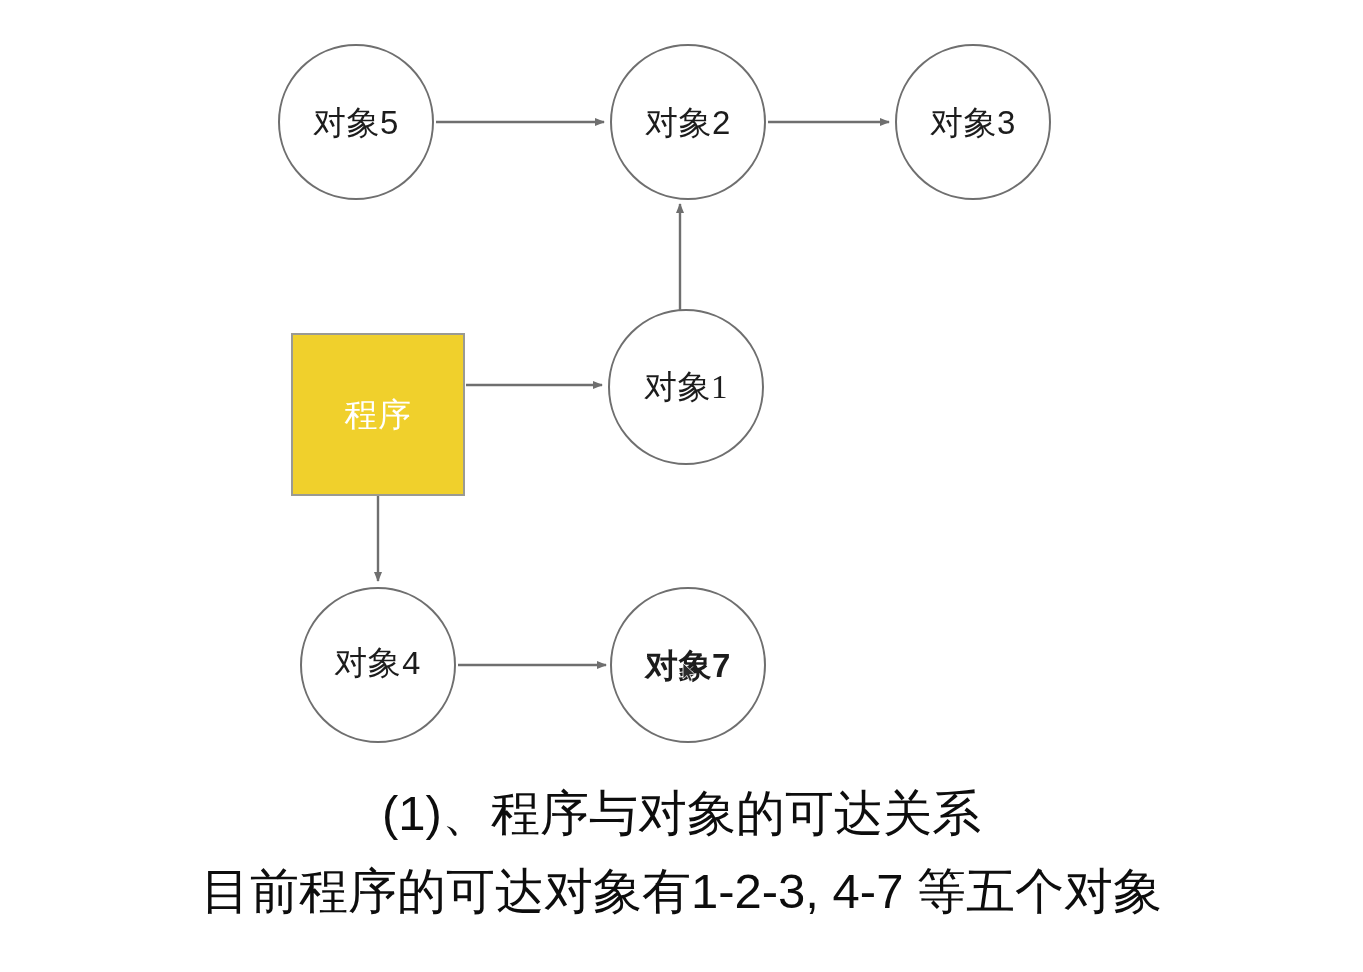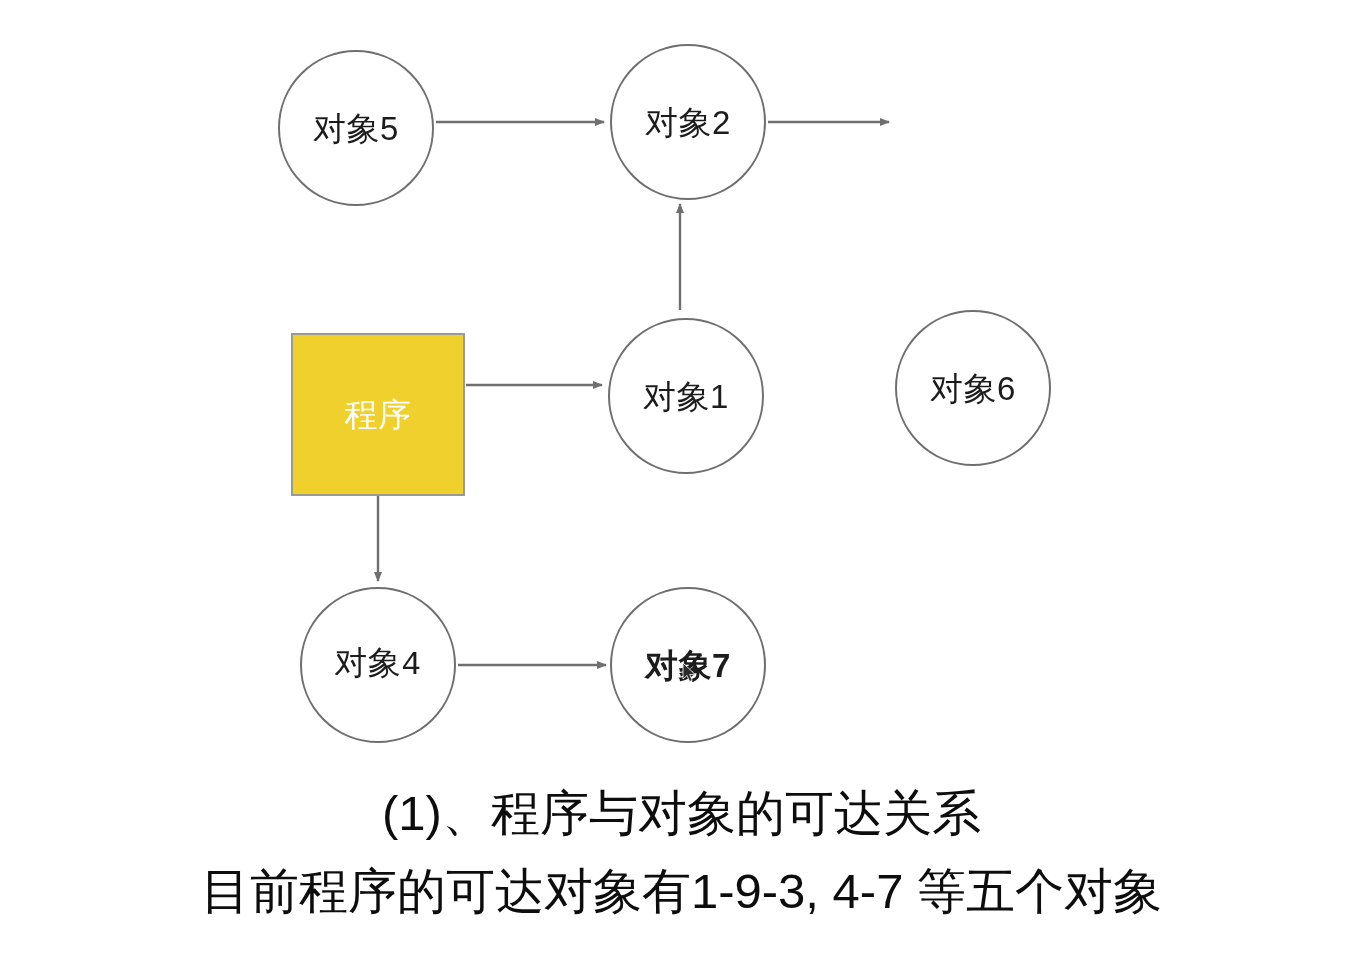--- a/index.html
+++ b/index.html
@@ -99,50 +99,50 @@
 
     <line x1="680" y1="310" x2="680" y2="204" stroke="#6f6f6f" stroke-width="2.4" marker-end="url(#arrowhead)"></line>
 
     <line x1="466" y1="385" x2="602" y2="385" stroke="#6f6f6f" stroke-width="2.4" marker-end="url(#arrowhead)"></line>
 
     <line x1="378" y1="470" x2="378" y2="581" stroke="#6f6f6f" stroke-width="2.4" marker-end="url(#arrowhead)"></line>
 
     <line x1="458" y1="665" x2="606" y2="665" stroke="#6f6f6f" stroke-width="2.4" marker-end="url(#arrowhead)"></line>
   </svg>
 
-  <div class="node-circle" style="left:278px; top:50px; width:156px; height:156px;">
+  <div class="node-circle" style="left:278px; top:44px; width:156px; height:156px;">
     <span class="node-label">对象5</span>
   </div>
 
   <div class="node-circle" style="left:610px; top:44px; width:156px; height:156px;">
     <span class="node-label">对象2</span>
   </div>
 
+  <div class="node-circle" style="left:895px; top:44px; width:156px; height:156px;">
+    <span class="node-label">对象3</span>
+  </div>
 
-  <div class="node-circle" style="left:608px; top:318px; width:156px; height:156px;">
+  <div class="node-circle" style="left:608px; top:309px; width:156px; height:156px;font-family:Liberation Serif, serif;">
     <span class="node-label">对象1</span>
   </div>
 
-  <div class="node-circle" style="left:895px; top:310px; width:156px; height:156px;">
-    <span class="node-label">对象6</span>
-  </div>
 
   <div class="node-circle" style="left:300px; top:587px; width:156px; height:156px;font-family:Liberation Mono, monospace;">
     <span class="node-label">对象4</span>
   </div>
 
   <div class="node-circle" style="left:610px; top:587px; width:156px; height:156px;font-weight:bold;">
     <span class="node-label">对象7</span>
   </div>
 
   <div class="node-box" style="left:291px; top:305px; width:174px; height:163px;">
     <span class="node-label">程序</span>
   </div>
 
   <svg id="cursor-arrow" viewBox="0 0 16 22" width="16" height="22">
     <path d="M1,1 L1,17 L5,13.5 L7.6,19.5 L10.2,18.4 L7.7,12.6 L13,12.3 z" fill="#2b2b2b" stroke="#ffffff" stroke-width="0.8"></path>
   </svg>
 
   <div class="caption" id="caption-line-1">(1)、程序与对象的可达关系</div>
 
-  <div class="caption" id="caption-line-2">目前程序的可达对象有1-9-3, 4-7 等五个对象</div>
+  <div class="caption" id="caption-line-2">目前程序的可达对象有1-2-3, 4-7 等五个对象</div>
 
 </div>
 
 </body></html>

